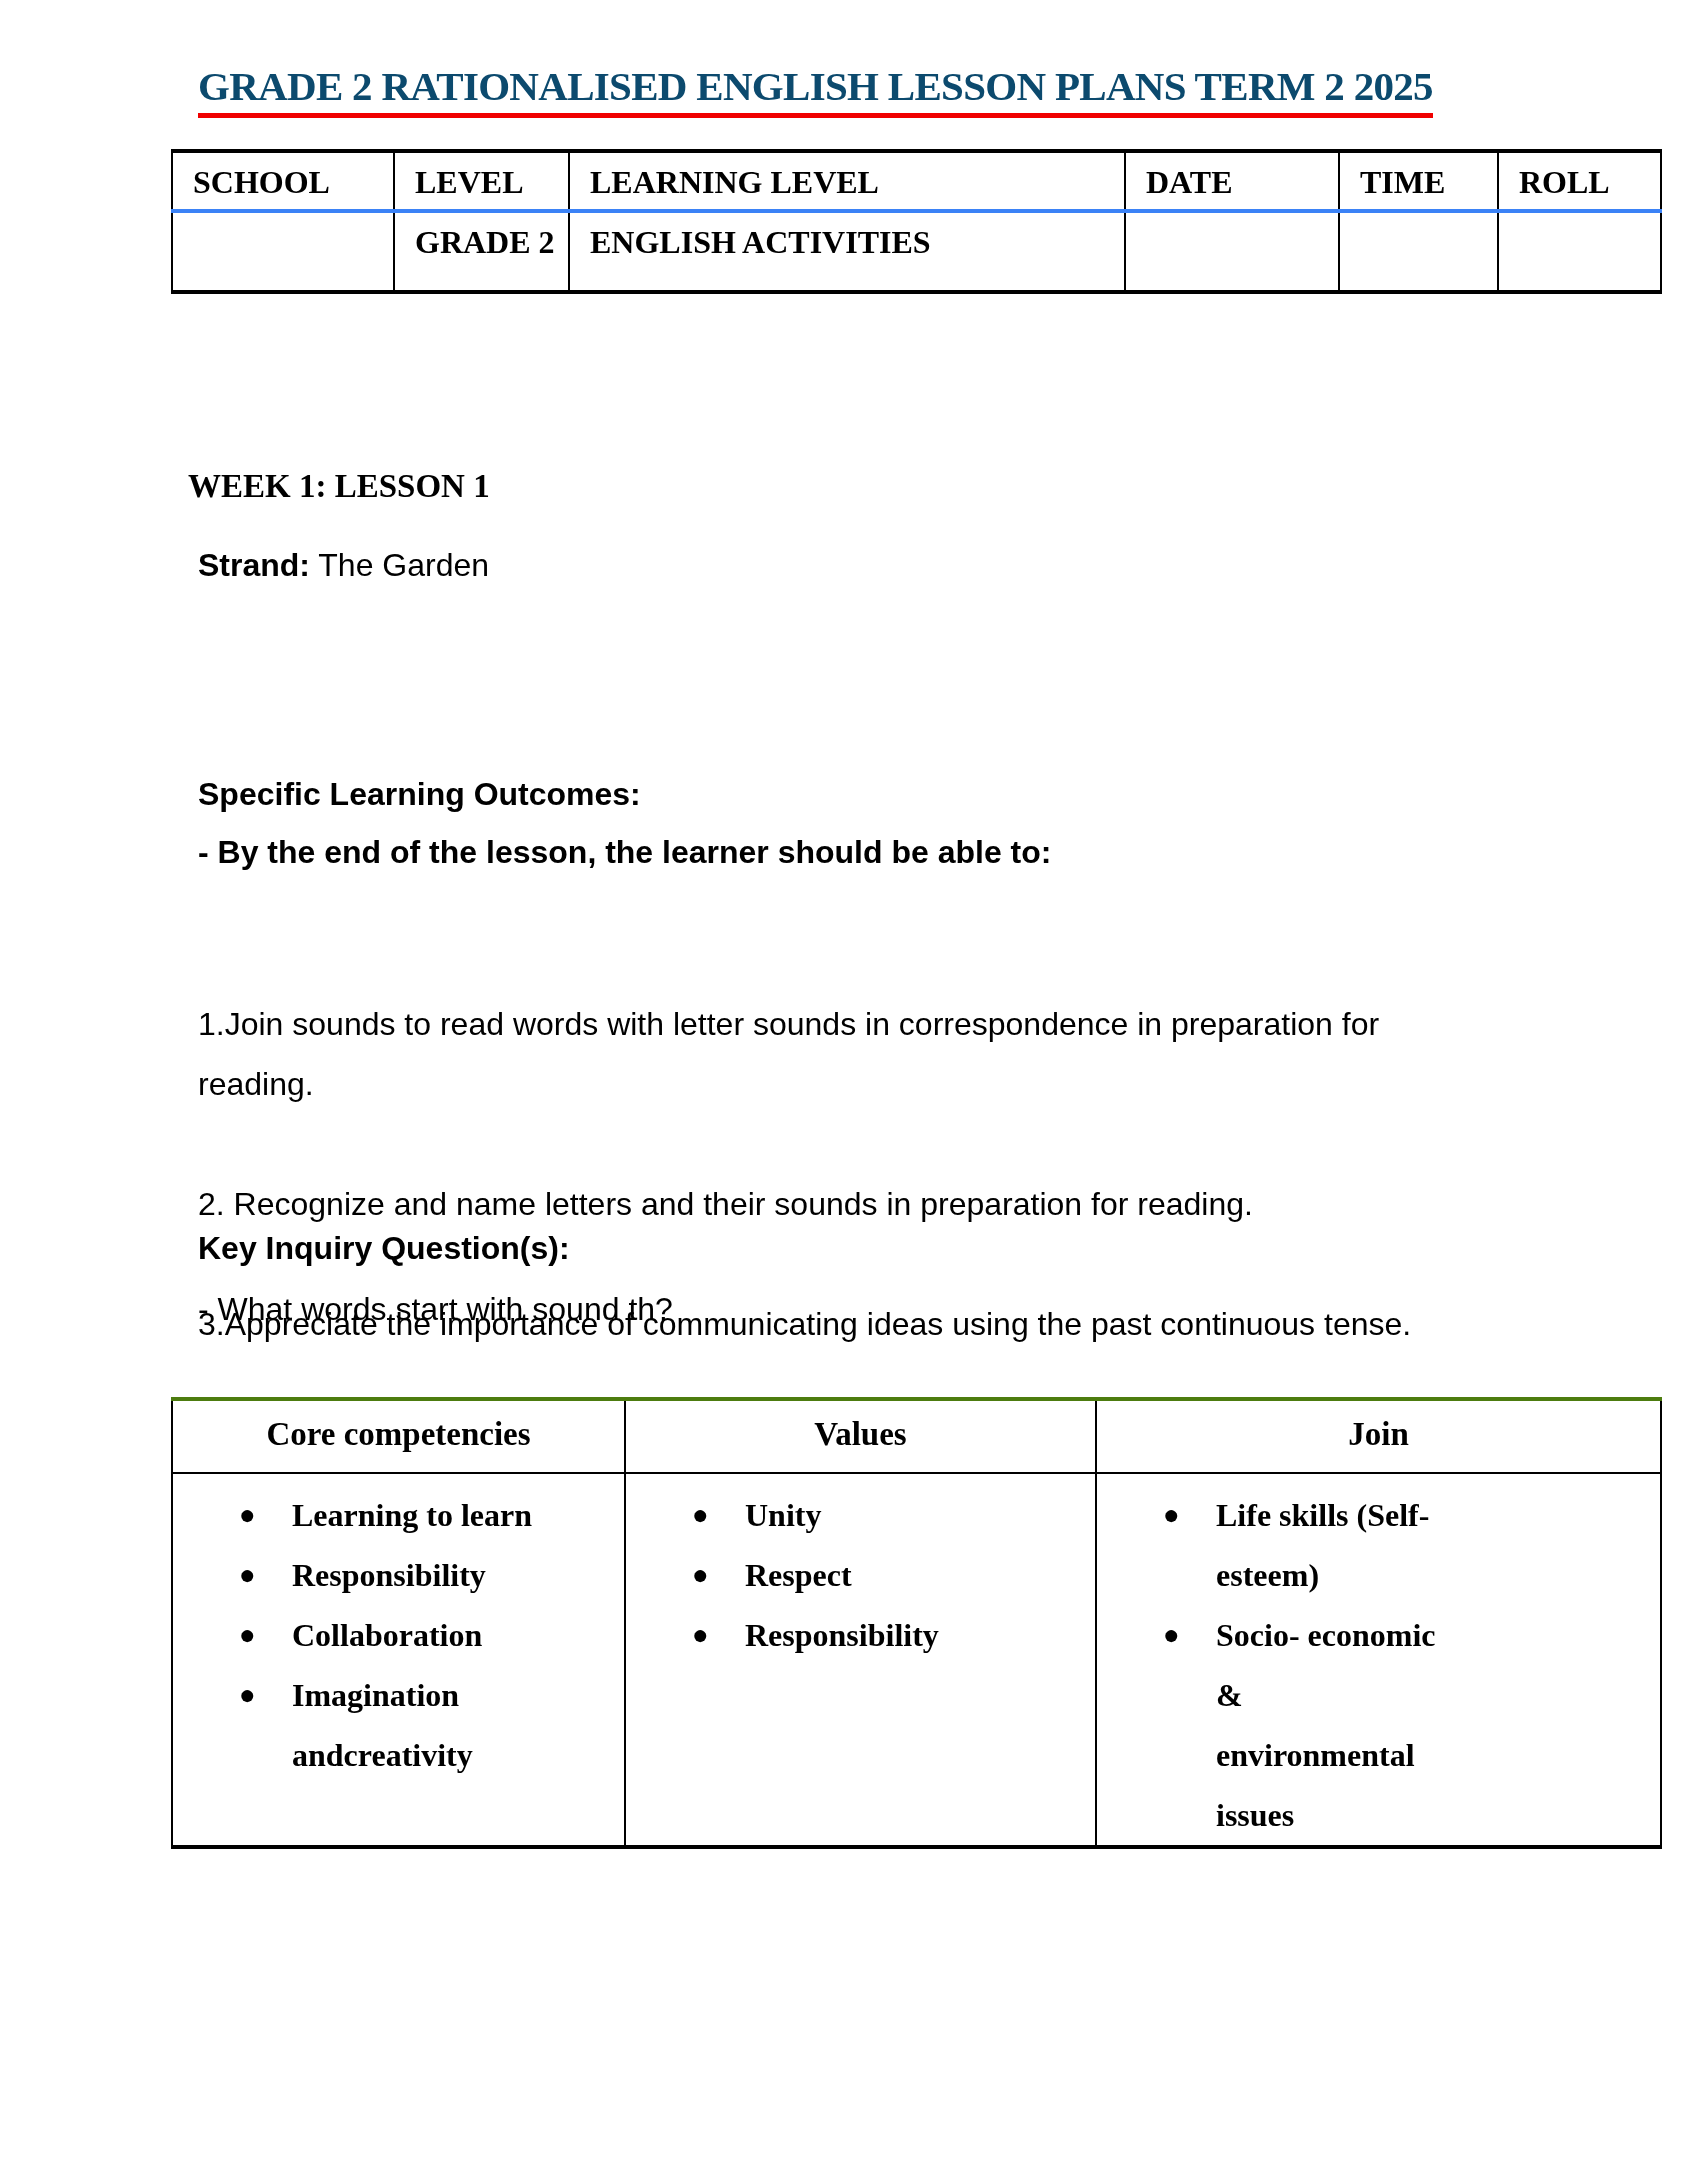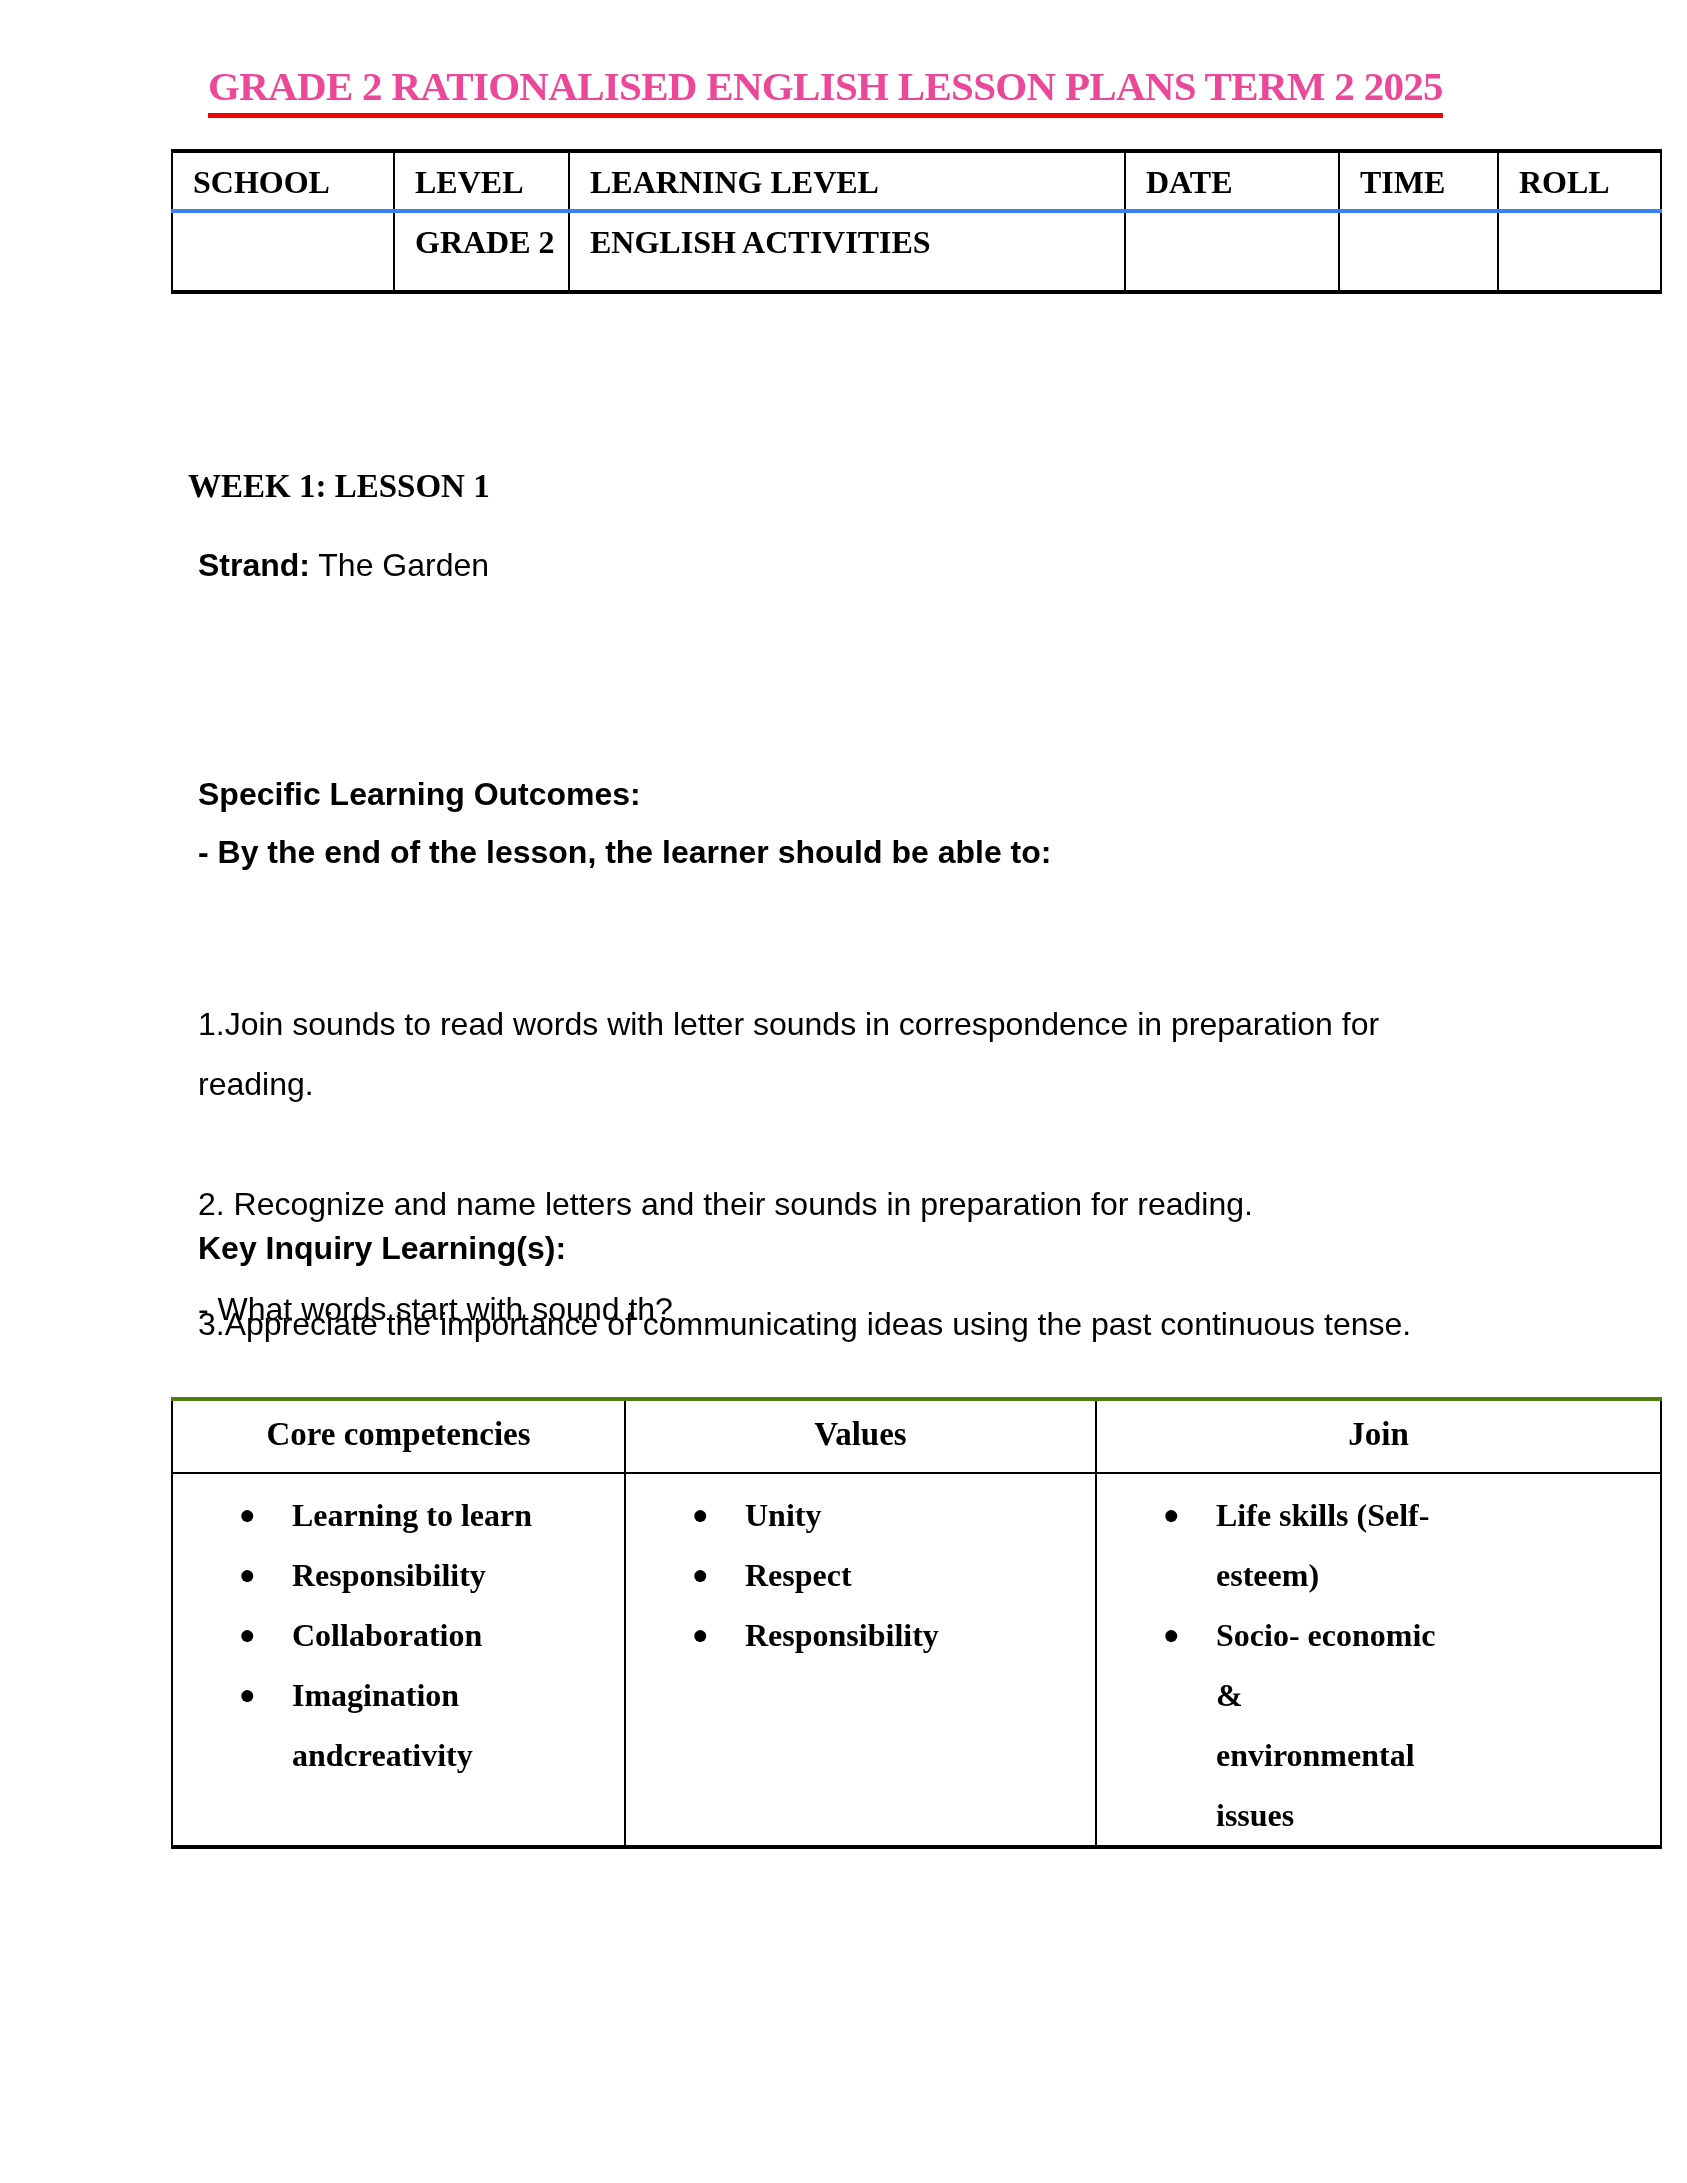--- a/index.html
+++ b/index.html
@@ -12,24 +12,24 @@
   }
   .page {
     position: absolute; top: 0; left: 0;
     width: 1687px; height: 2183px;
     background: #ffffff;
     overflow: hidden;
   }
 
   
   .doc-title {
-    position: absolute; top: 65px; left: 208px;
+    position: absolute; top: 65px; left: 198px;
     font-family: "Liberation Serif", serif;
     font-size: 41px; font-weight: bold;
-    color: #ec4899;
+    color: #0c4a6e;
     letter-spacing: -0.7px;
     border-bottom: 5.3px solid #f00000;
     padding-bottom: 4.6px;
     line-height: 1.05;
     white-space: nowrap;
   }
 
   
   table.info-table {
     position: absolute; top: 149px; left: 171px;
@@ -152,21 +152,21 @@
 
   <div class="tblock" style="top:832px; font-weight:bold;">- By the end of the lesson, the learner should be able to:</div>
 
   <div class="tblock outcomes" style="top:934px;">
     <div>1.Join sounds to read words with letter sounds in correspondence in preparation for
 reading.</div>
     <div>2. Recognize and name letters and their sounds in preparation for reading.</div>
     <div>3.Appreciate the importance of communicating ideas using the past continuous tense.</div>
   </div>
 
-  <div class="tblock" style="top:1228px; font-weight:bold;">Key Inquiry Learning(s):</div>
+  <div class="tblock" style="top:1228px; font-weight:bold;">Key Inquiry Question(s):</div>
 
   <div class="tblock" style="top:1289px;">- What words start with sound th?</div>
 
   <table class="matrix-table">
     <colgroup>
       <col style="width:453px">
         <col style="width:471px">
         <col style="width:565px">
     </colgroup>
     <tbody>

